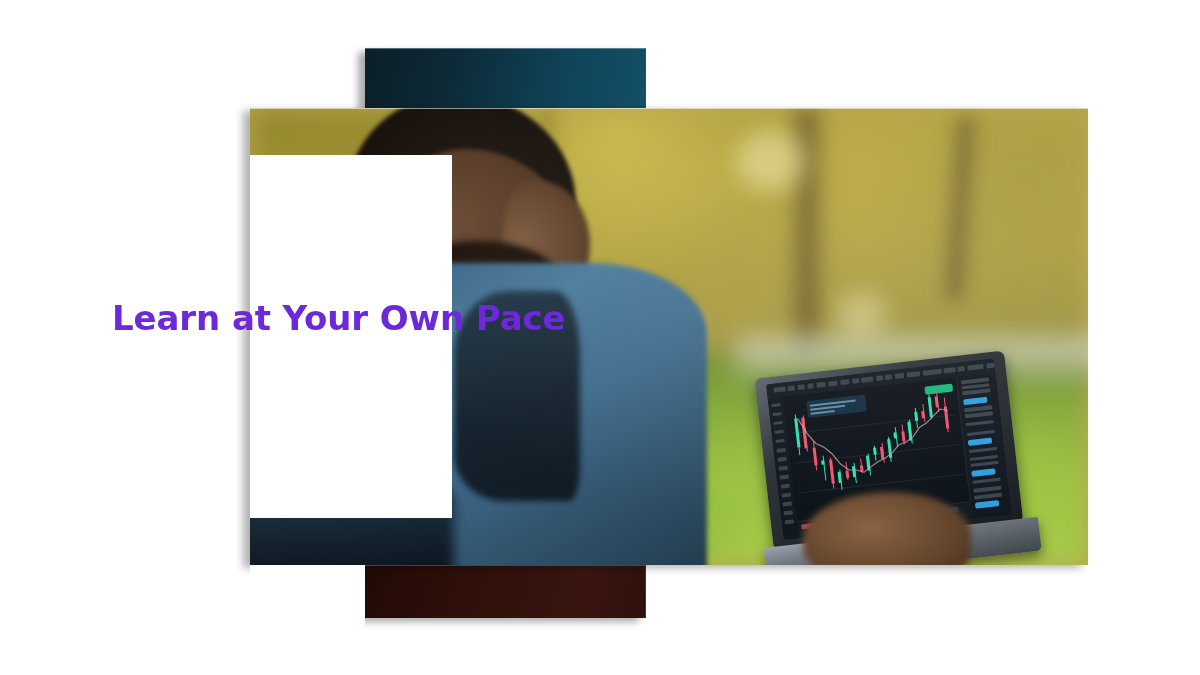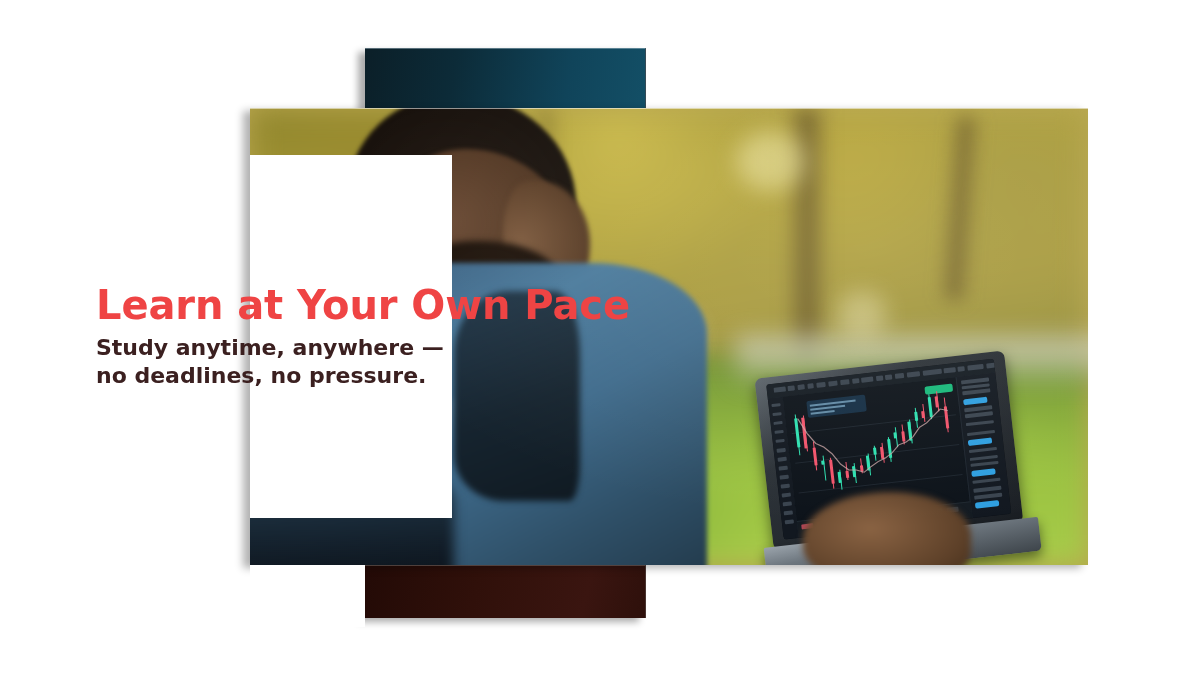--- a/index.html
+++ b/index.html
@@ -339,27 +339,27 @@
 
   
   #text-block {
     position: absolute;
     left: 96px;
     top: 283px;
     width: 360px;
     z-index: 30;
   }
   #headline {
-    margin: 0;
+    margin: 16px;
     font-family: "DejaVu Sans", "Liberation Sans", sans-serif;
-    font-size: 40px;
+    font-size: 34px;
     font-weight: 700;
     letter-spacing: -0.1px;
     line-height: 1.12;
-    color: #ef4444;
+    color: #6d28d9;
     white-space: nowrap;
   }
   #subheadline {
     margin: 6px 0 0 0;
     font-family: "DejaVu Sans", "Liberation Sans", sans-serif;
     font-size: 22px;
     font-weight: 600;
     line-height: 1.28;
     color: #3b2020;
   }
@@ -578,19 +578,15 @@
 
       <div id="scene-soften"></div>
     </div>
   </div>
 
   <div id="photo-notch"></div>
   <div id="photo-notch-lower"></div>
 
   <div id="text-block">
     <h1 id="headline">Learn at Your Own Pace</h1>
-    <p id="subheadline">
-      <span>Study anytime, anywhere —</span><br>
-      <span>no deadlines, no pressure.</span>
-    </p>
   </div>
 
 </div>
 
 </body></html>

